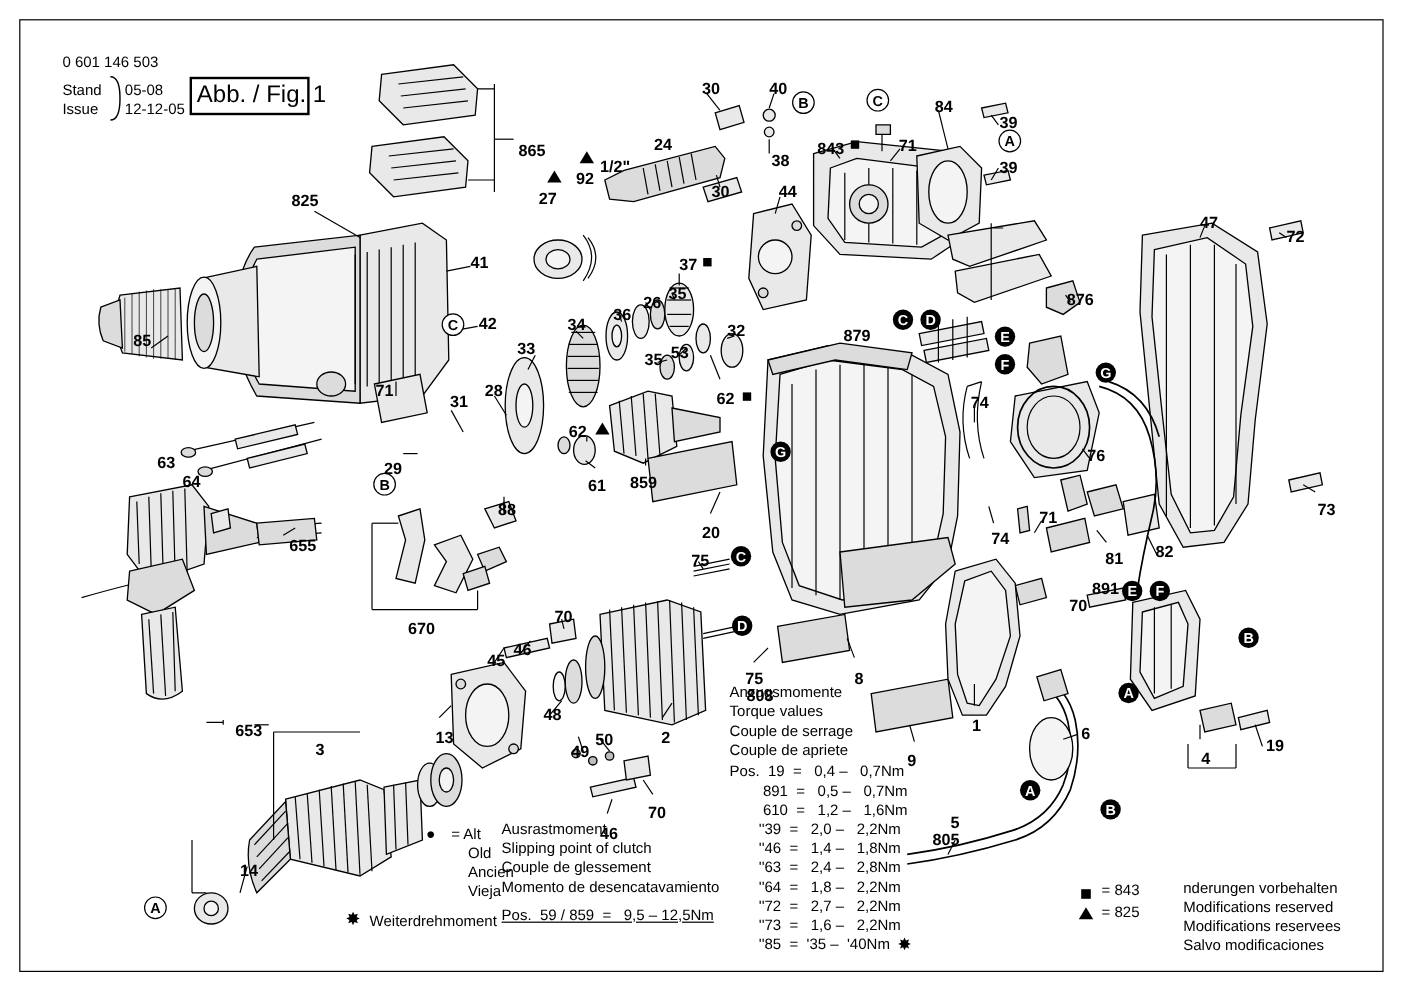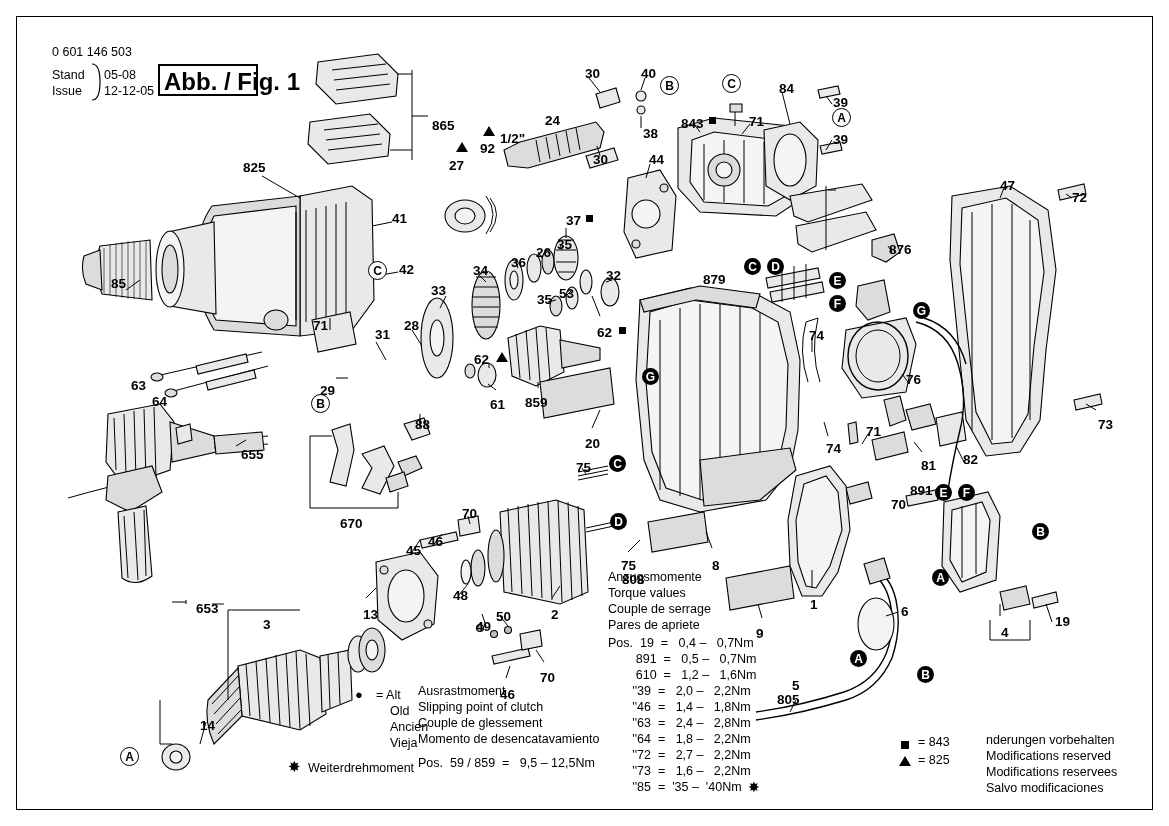--- a/index.html
+++ b/index.html
@@ -2,21 +2,21 @@
 <html><head>
 <meta charset="utf-8">
 <style>
   html,body{margin:0;padding:0;background:#fff;}
   body{font-family:"Liberation Sans",sans-serif;}
   #page{position:relative;width:1169px;height:826px;background:#fff;overflow:hidden;}
   #frame{position:absolute;left:16px;top:16px;width:1137px;height:794px;border:1.5px solid #000;box-sizing:border-box;}
   .t{position:absolute;white-space:pre;color:#000;}
   .lbl{font-size:13.5px;font-weight:bold;}
   .hdr{font-size:12.5px;}
-  .abb{font-size:24px;font-weight:bold;}
+  .abb{font-size:20px;font-weight:normal;}
   .abbbox{position:absolute;border:2px solid #000;background:#fff;}
   .circ{position:absolute;border:1.6px solid #000;border-radius:50%;background:#fff;
         display:flex;align-items:center;justify-content:center;font-size:12px;font-weight:bold;}
   .fcirc{position:absolute;border-radius:50%;background:#000;color:#fff;
         display:flex;align-items:center;justify-content:center;font-size:12px;font-weight:bold;}
   .sq{position:absolute;background:#000;}
   .tri{position:absolute;width:0;height:0;border-left:6px solid transparent;border-right:6px solid transparent;border-bottom:10px solid #000;}
   .star{position:absolute;font-size:14px;line-height:1;}
   .torque{position:absolute;font-size:12.5px;line-height:15.5px;white-space:pre;}
   .leg{position:absolute;font-size:12.5px;line-height:16px;white-space:pre;}
@@ -547,38 +547,38 @@
   <div class="fcirc" style="left:958px;top:484px;width:17px;height:17px;">F</div>
   <div class="fcirc" style="left:1032px;top:523px;width:17px;height:17px;">B</div>
   <div class="fcirc" style="left:932px;top:569px;width:17px;height:17px;">A</div>
   <div class="fcirc" style="left:850px;top:650px;width:17px;height:17px;">A</div>
   <div class="fcirc" style="left:917px;top:666px;width:17px;height:17px;">B</div>
   <div class="circ" style="left:120px;top:747px;width:17px;height:17px;">A</div>
 
   <div class="torque" style="left:608px;top:570px;">Anzugsmomente</div>
   <div class="torque" style="left:608px;top:586px;">Torque values</div>
   <div class="torque" style="left:608px;top:602px;">Couple de serrage</div>
-  <div class="torque" style="left:608px;top:618px;">Pares de apriete</div>
+  <div class="torque" style="left:608px;top:618px;">Couple de apriete</div>
   <div class="torque" style="left:608px;top:636px;">Pos.  19  =   0,4 –   0,7Nm</div>
   <div class="torque" style="left:608px;top:652px;">        891  =   0,5 –   0,7Nm</div>
   <div class="torque" style="left:608px;top:668px;">        610  =   1,2 –   1,6Nm</div>
   <div class="torque" style="left:608px;top:684px;">       ''39  =   2,0 –   2,2Nm</div>
   <div class="torque" style="left:608px;top:700px;">       ''46  =   1,4 –   1,8Nm</div>
   <div class="torque" style="left:608px;top:716px;">       ''63  =   2,4 –   2,8Nm</div>
   <div class="torque" style="left:608px;top:732px;">       ''64  =   1,8 –   2,2Nm</div>
   <div class="torque" style="left:608px;top:748px;">       ''72  =   2,7 –   2,2Nm</div>
   <div class="torque" style="left:608px;top:764px;">       ''73  =   1,6 –   2,2Nm</div>
   <div class="torque" style="left:608px;top:780px;">       ''85  =  '35 –  '40Nm</div>
   <div class="star" style="left:748px;top:780px;">✸</div>
 
   <div class="torque" style="left:418px;top:684px;">Ausrastmoment</div>
   <div class="torque" style="left:418px;top:700px;">Slipping point of clutch</div>
   <div class="torque" style="left:418px;top:716px;">Couple de glessement</div>
   <div class="torque" style="left:418px;top:732px;">Momento de desencatavamiento</div>
-  <div class="torque" style="left:418px;top:756px;">Pos.  59 / 859  =   9,5 – 12,5Nm</div>
+  <div class="torque" style="left:418px;top:756px;text-decoration:underline;">Pos.  59 / 859  =   9,5 – 12,5Nm</div>
 
   <div class="star" style="left:355px;top:688px;font-size:13px;">●</div>
   <div class="torque" style="left:376px;top:688px;">= Alt</div>
   <div class="torque" style="left:390px;top:704px;">Old</div>
   <div class="torque" style="left:390px;top:720px;">Ancien</div>
   <div class="torque" style="left:390px;top:736px;">Vieja</div>
 
   <div class="star" style="left:288px;top:759px;font-size:15px;">✸</div>
   <div class="torque" style="left:308px;top:761px;">Weiterdrehmoment</div>
 

